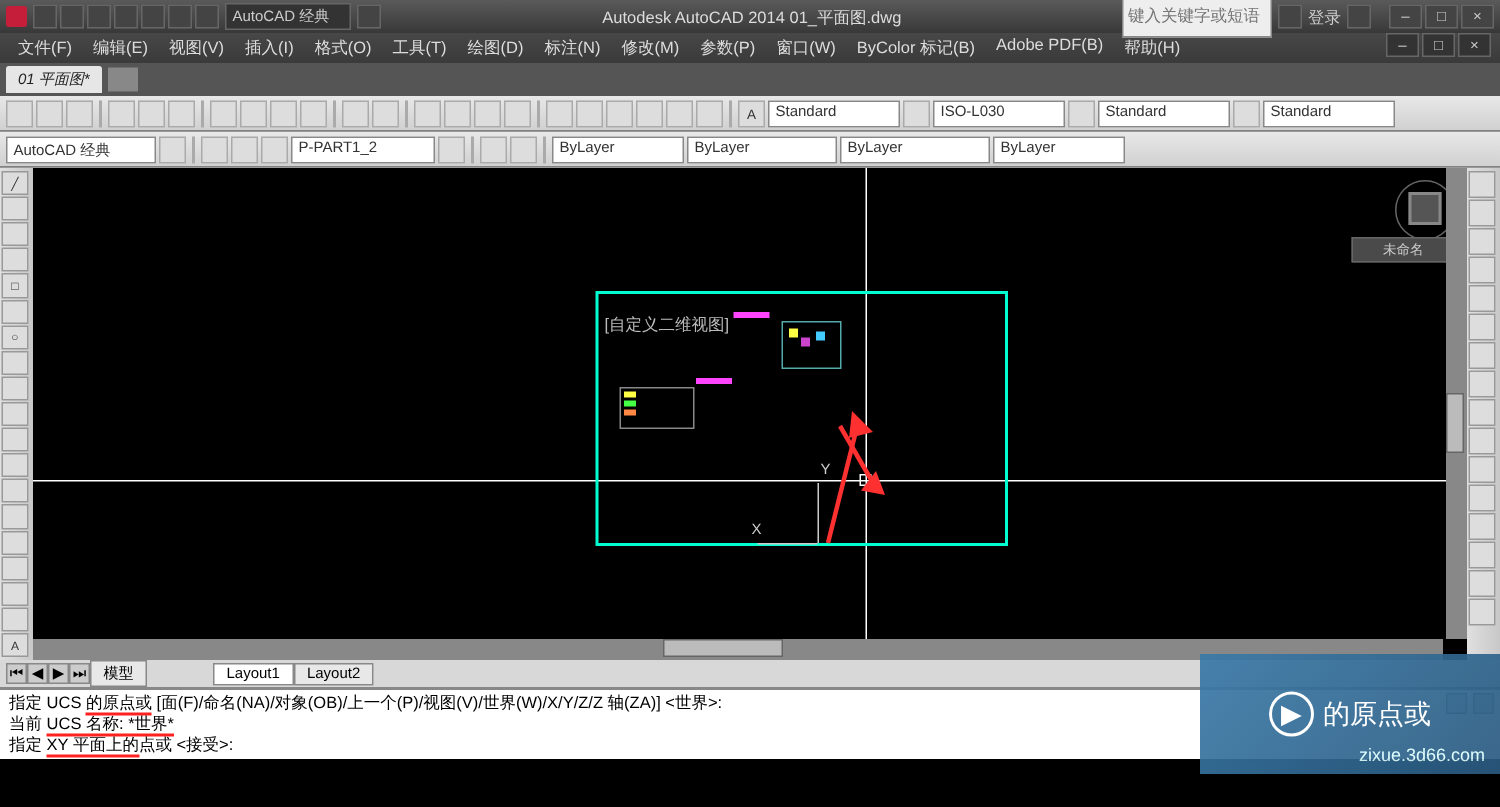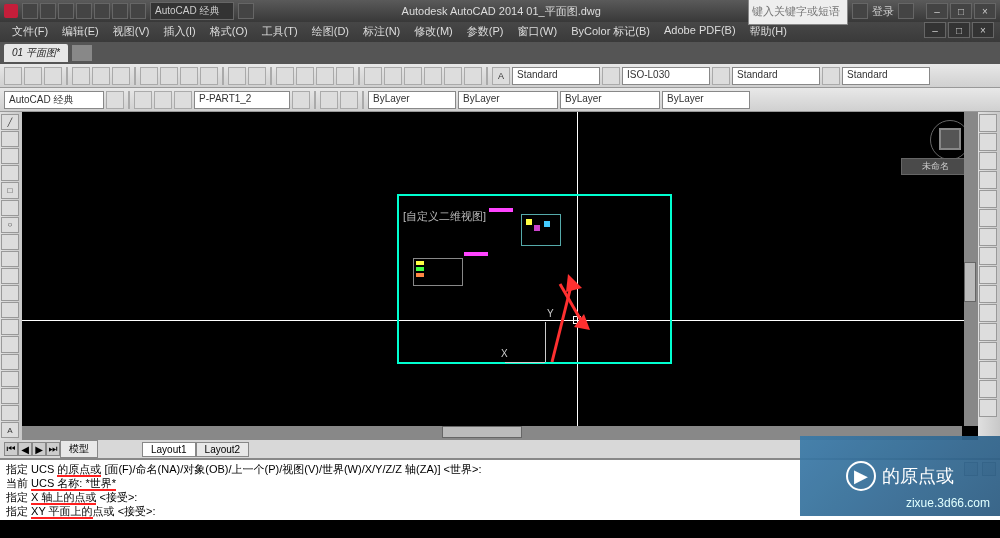--- a/index.html
+++ b/index.html
@@ -308,21 +308,20 @@
   <div class="lt-tab">Layout2</div>
 </div>
 
 <div class="cmd-area">
   <div class="cmd-grip">
     <div></div>
     <div></div>
   </div>
   <div class="cmd-line"><span>指定 UCS </span><span class="hl">的原点或</span><span> [面(F)/命名(NA)/对象(OB)/上一个(P)/视图(V)/世界(W)/X/Y/Z/Z 轴(ZA)] &lt;世界&gt;:</span></div>
   <div class="cmd-line"><span>当前 </span><span class="hl">UCS 名称: *世界*</span></div>
-  <div class="cmd-line"><span>指定 </span><span class="hl">X 轴上的点或</span><span> &lt;接受&gt;:</span></div>
   <div class="cmd-line"><span>指定 </span><span class="hl">XY 平面上的</span><span>点或 &lt;接受&gt;:</span></div>
 </div>
 
 <div class="watermark">
   <div class="logo-circle">▶</div>
   <span>的原点或</span>
   <div class="sub">zixue.3d66.com</div>
 </div>
 
 </body></html>

